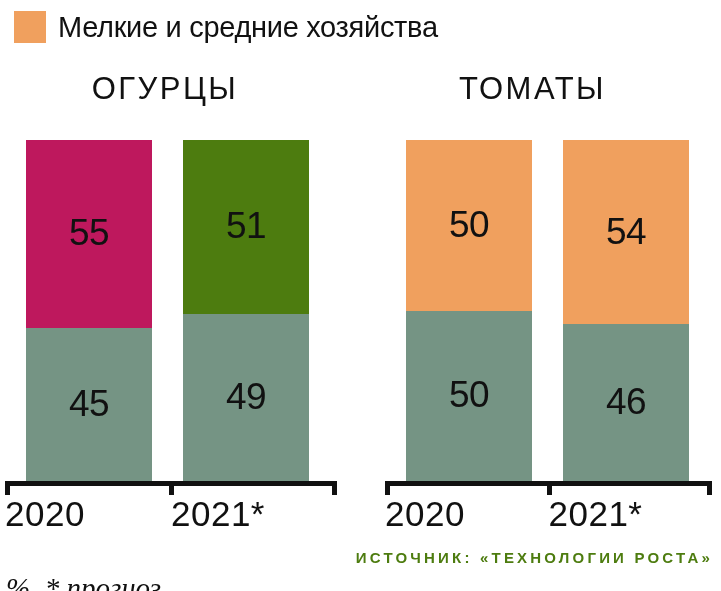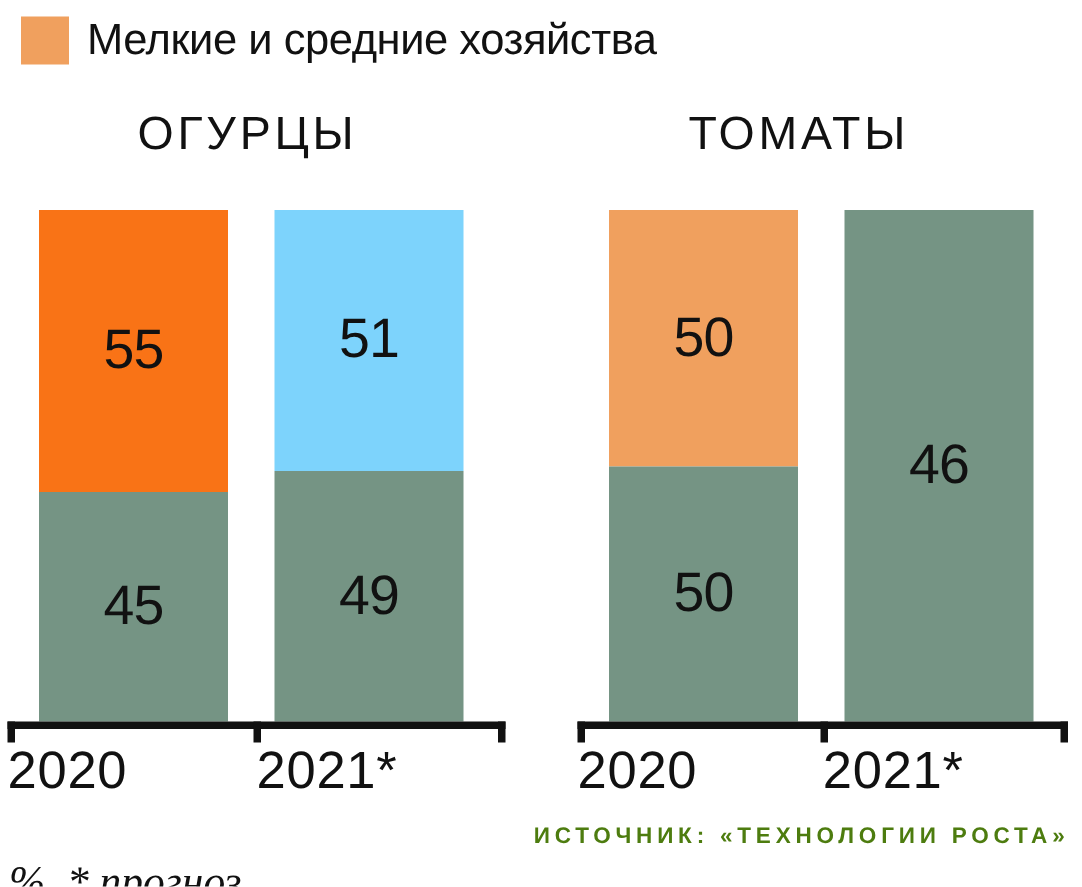--- a/index.html
+++ b/index.html
@@ -186,29 +186,29 @@
     <span class="legend-swatch" style="background: rgb(240, 160, 94);"></span>
     <span class="legend-label">Мелкие и средние хозяйства</span>
   </div>
 </div>
 
 <div class="panel panel-left">
   <div class="panel-title">ОГУРЦЫ</div>
 
   <div class="plot">
     <div class="bar-group g0">
-      <div class="seg seg-top" style="flex: 55 1 0px; background: #f97316;">
+      <div class="seg seg-top" style="flex: 55 1 0px; background: #be185d;">
         <span class="seg-value">55</span>
       </div>
       <div class="seg seg-bottom" style="flex: 45 1 0px; background: rgb(117, 148, 132); text-align: center;">
         <span class="seg-value">45</span>
       </div>
     </div>
     <div class="bar-group g1">
-      <div class="seg seg-top" style="flex: 51 1 0px; background: #7dd3fc;">
+      <div class="seg seg-top" style="flex: 51 1 0px; background: #4d7c0f;">
         <span class="seg-value">51</span>
       </div>
       <div class="seg seg-bottom" style="flex: 49 1 0px; background: rgb(117, 148, 132);">
         <span class="seg-value">49</span>
       </div>
     </div>
   </div>
 
   <div class="axis">
     <div class="axis-line"></div>
@@ -229,20 +229,23 @@
   <div class="plot">
     <div class="bar-group g0">
       <div class="seg seg-top" style="flex: 50 1 0px; background: rgb(240, 160, 94);">
         <span class="seg-value">50</span>
       </div>
       <div class="seg seg-bottom" style="flex: 50 1 0px; background: rgb(117, 148, 132);">
         <span class="seg-value">50</span>
       </div>
     </div>
     <div class="bar-group g1">
+      <div class="seg seg-top" style="flex: 54 1 0px; background: rgb(240, 160, 94);">
+        <span class="seg-value">54</span>
+      </div>
       <div class="seg seg-bottom" style="flex: 46 1 0px; background: rgb(117, 148, 132);">
         <span class="seg-value">46</span>
       </div>
     </div>
   </div>
 
   <div class="axis">
     <div class="axis-line"></div>
     <div class="axis-tick t-start"></div>
     <div class="axis-tick t-mid"></div>

